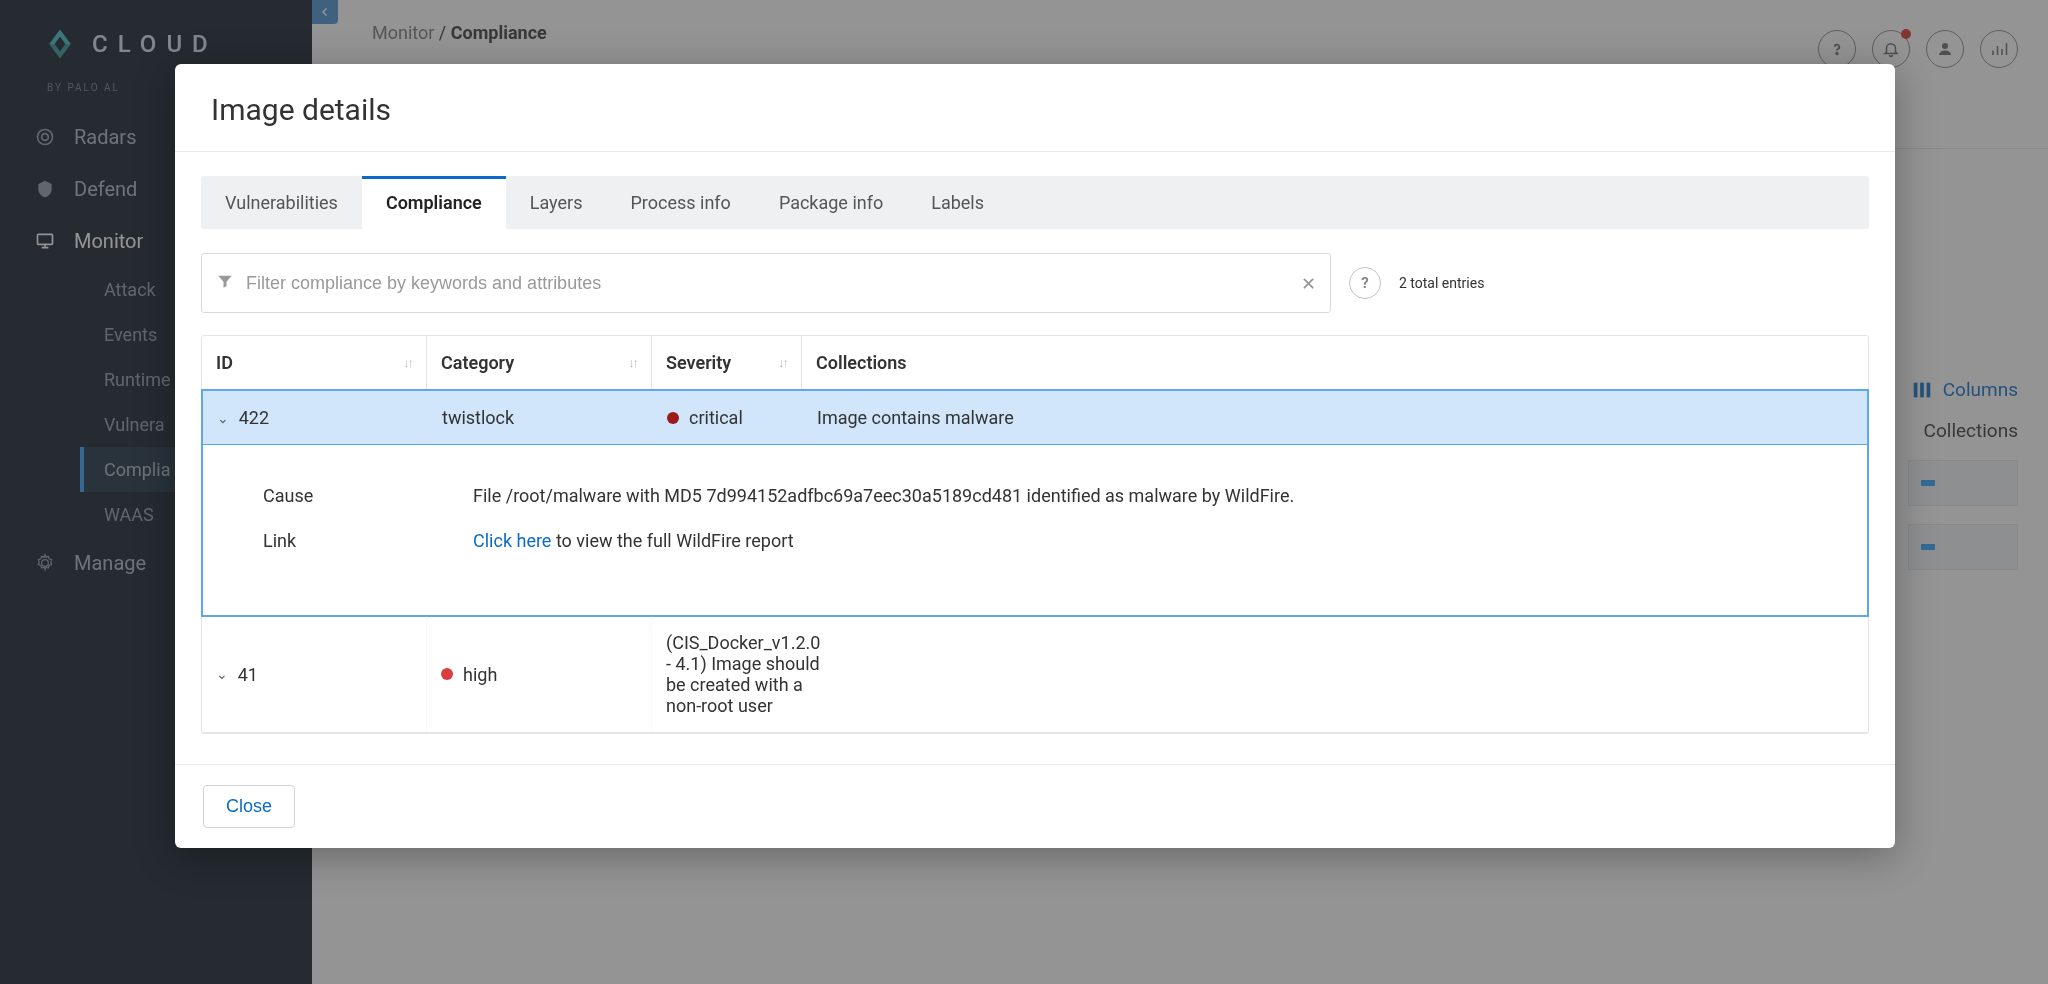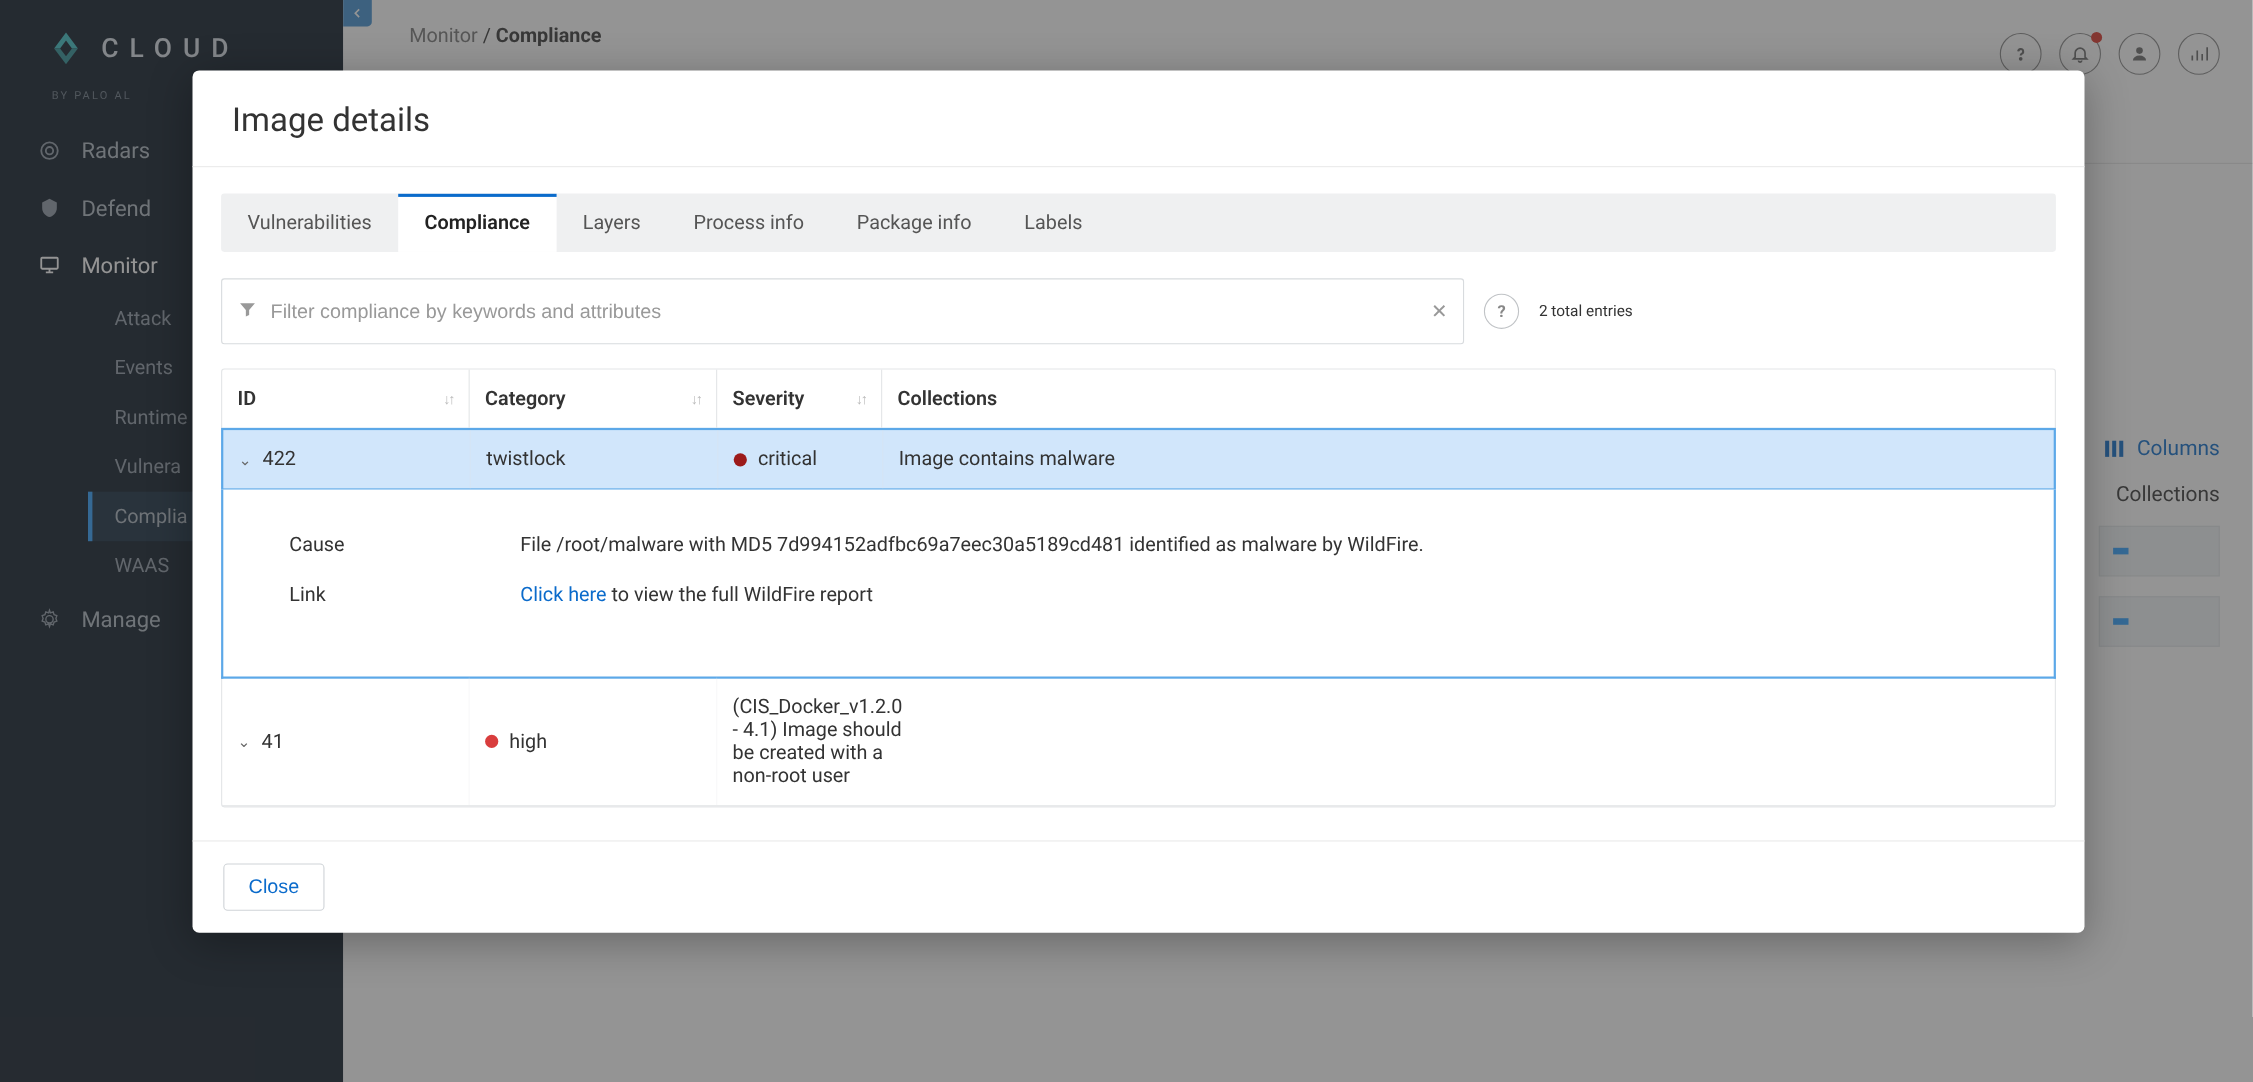--- a/index.html
+++ b/index.html
@@ -115,21 +115,21 @@
     .notif-dot {
       width: 10px; height: 10px; background: #d93025; border-radius: 50%;
       position: absolute; top: -2px; right: -2px;
     }
     .divider-line {
       position: absolute; left: 0; right: 0; top: 148px;
       border-top: 1px solid #e5e5e5;
     }
     .side-panel-buttons {
       position: absolute;
-      right: 30px; top: 396px;
+      right: 30px; top: 378px;
       display: flex; flex-direction: column; gap: 18px;
       align-items: flex-end;
     }
     .panel-btn {
       display: flex; align-items: center; gap: 10px;
       color: #0b6bcb; font-size: 19px; cursor: pointer;
     }
     .panel-btn.collections { color: #333; }
     .bar-row {
       width: 110px; height: 46px;

